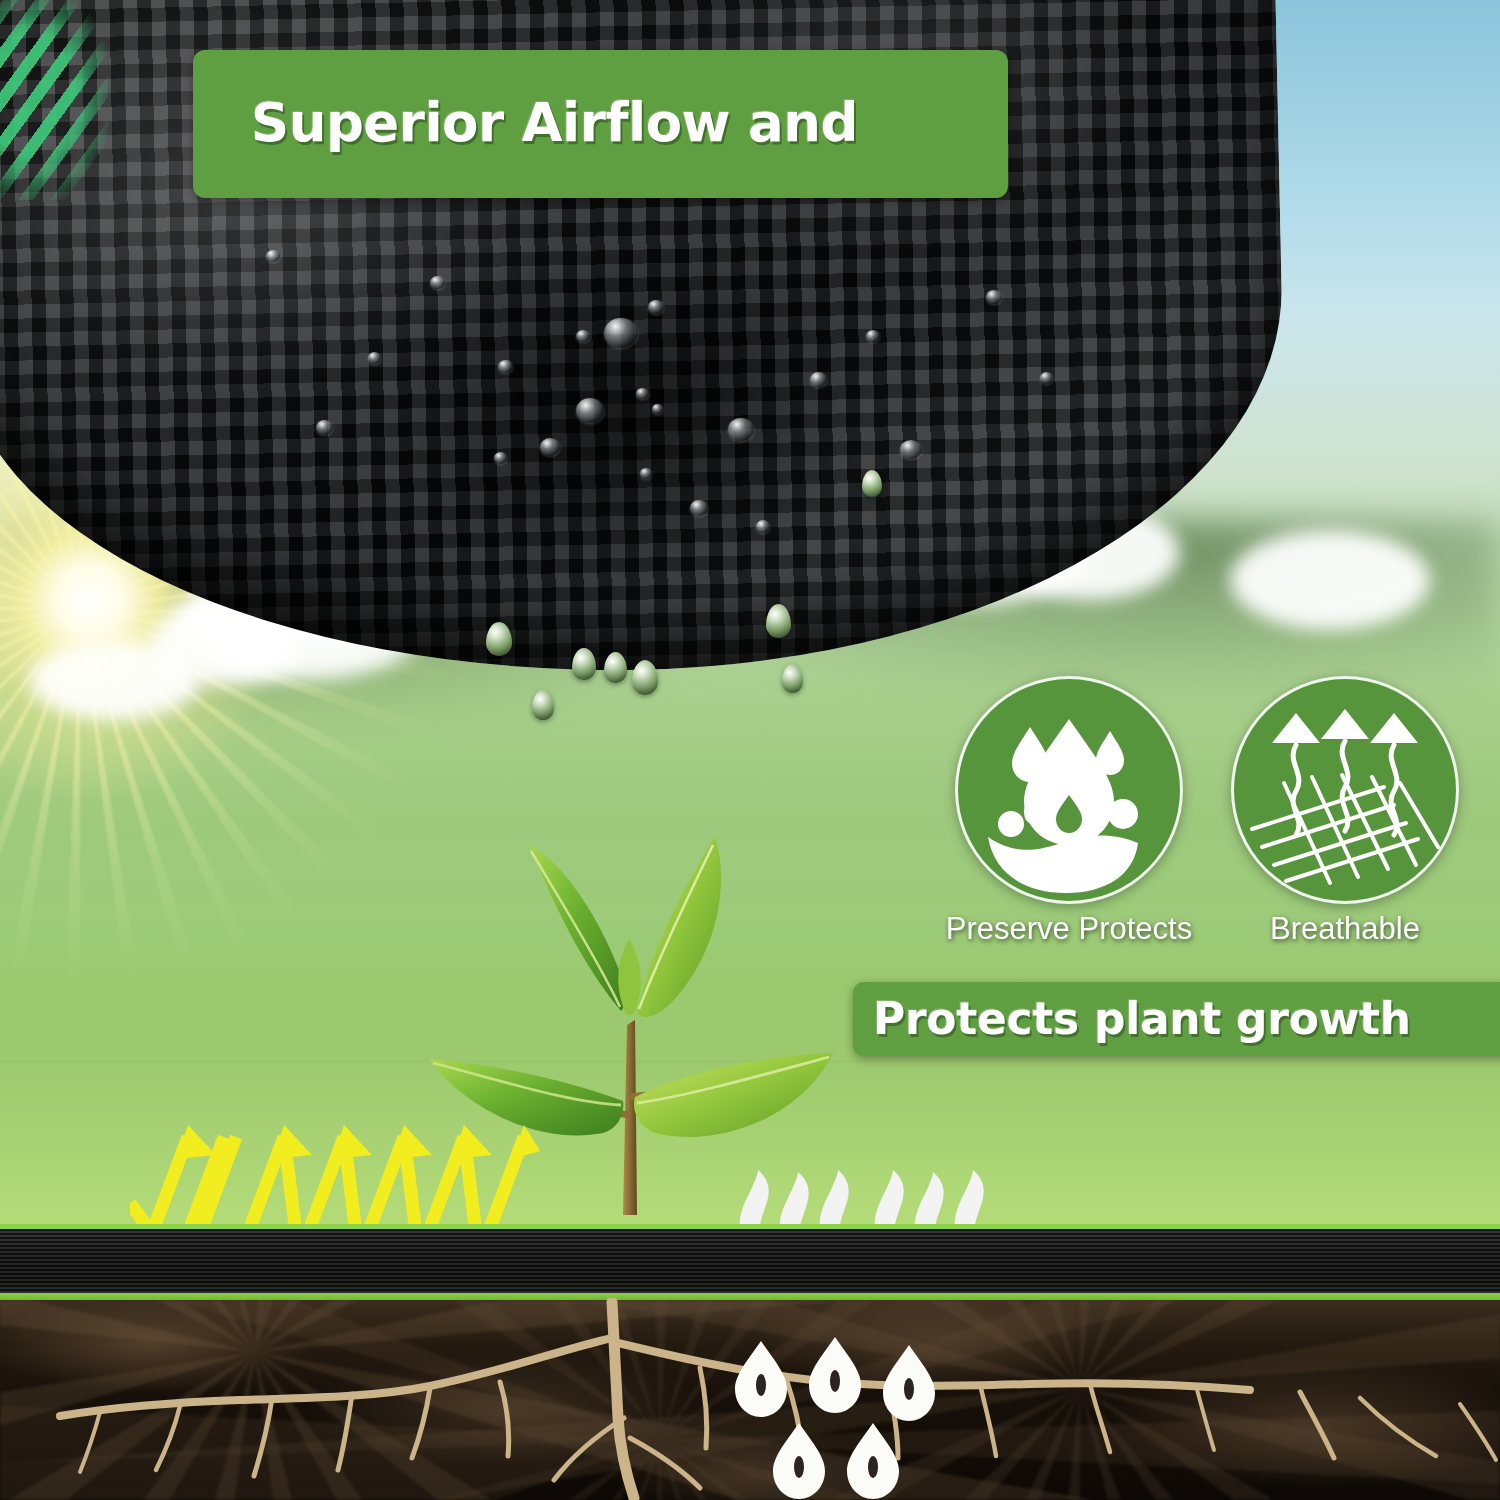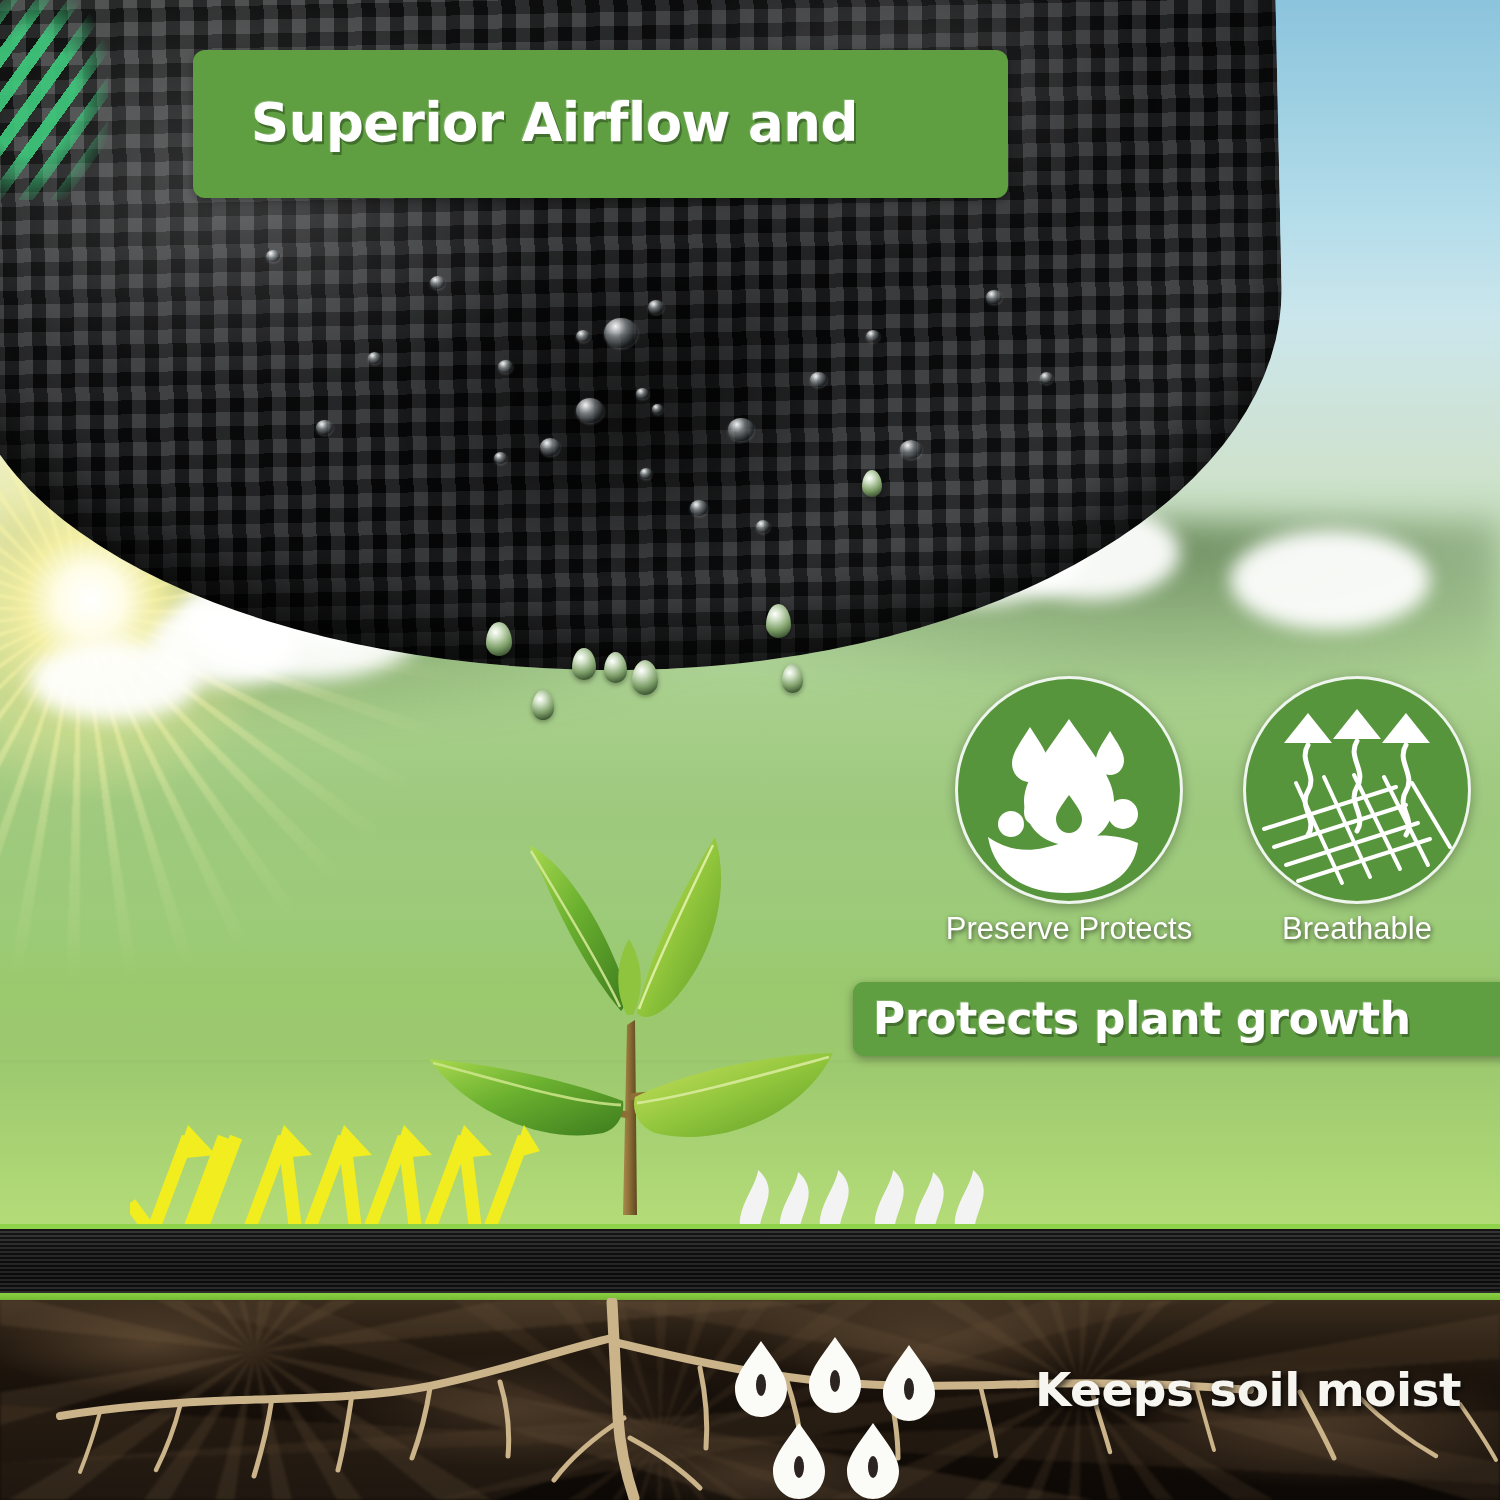--- a/index.html
+++ b/index.html
@@ -143,21 +143,21 @@
     position:absolute; left:1035px; top:1355px; width:460px; height:70px;
     color:#f7f5ef; font-size:47px; font-weight:bold; letter-spacing:-.5px; line-height:70px;
     font-family:"DejaVu Sans", sans-serif;
     text-shadow:2px 3px 6px rgba(0,0,0,.8);
   }
 
   
   .badges { position:absolute; left:955px; top:676px; width:520px; height:270px; }
   .badge { position:absolute; width:228px; }
   .badge.b1 { left:0; }
-  .badge.b2 { left:288px; }
+  .badge.b2 { left:276px; }
   .badge-circle {
     width:228px; height:228px; border-radius:50%;
     background:#57953c; border:3px solid rgba(255,255,255,.9);
     position:relative; box-shadow:0 3px 12px rgba(0,0,0,.3);
   }
   .badge-label {
     position:absolute; top:236px; left:50%; transform:translateX(-50%);
     white-space:nowrap; color:#fff; font-size:31px; line-height:1.1;
     font-family:"Liberation Sans", sans-serif;
     text-shadow:1px 2px 5px rgba(0,0,0,.65);
@@ -398,15 +398,14 @@
         </svg>
       </div>
       <div class="badge-label">Breathable</div>
     </div>
   </div>
 
   <div class="banner banner-protect">
     <div class="line">Protects plant growth</div>
   </div>
 
-  <div class="soil-caption">Keeps soil moist</div>
 
 </div>
 
 </body></html>

